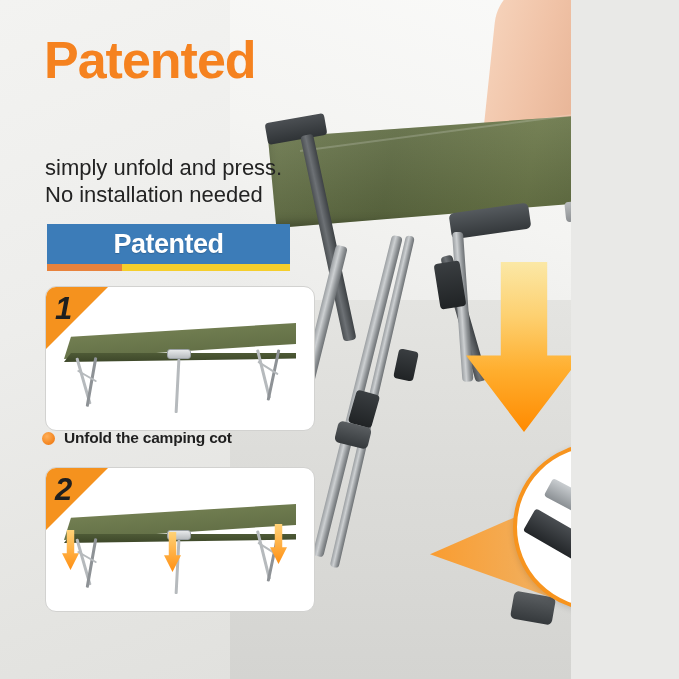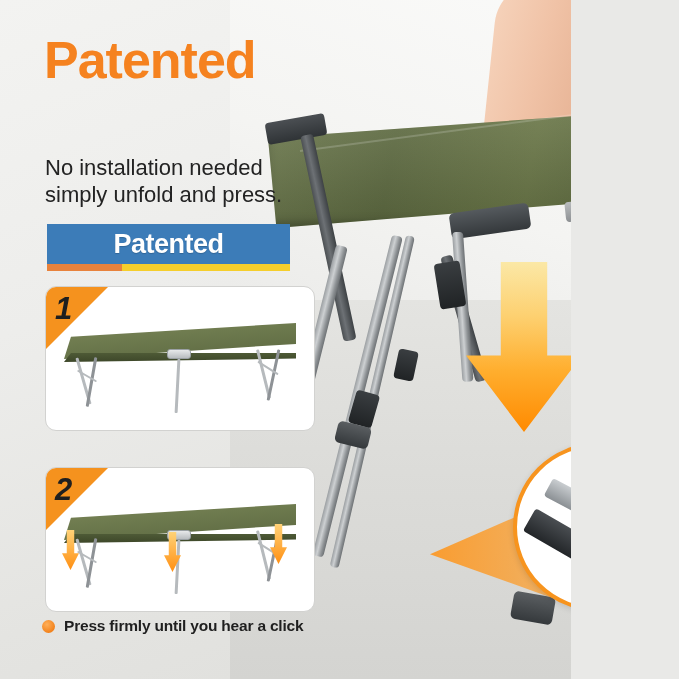--- a/index.html
+++ b/index.html
@@ -212,22 +212,22 @@
       <div class="cc-bar" style="left:66px;top:44px;width:26px;height:36px;background:linear-gradient(180deg,#2c2f32,#141617);border-radius:8px;transform:rotate(12deg);"></div>
       <div class="cc-bar" style="left:86px;top:60px;width:13px;height:13px;border-radius:50%;background:radial-gradient(circle at 35% 32%,#ffffff,#9aa0a4);"></div>
     </div>
   </div>
 
   <div class="headline">
     <span class="l1">Patented</span>
   </div>
 
   <div class="subhead">
+    <span>simply unfold and press.</span>
     <span>No installation needed</span>
-    <span>simply unfold and press.</span>
   </div>
 
   <div class="banner">
     <span class="banner-text">Patented</span>
   </div>
   <div class="banner-underline">
     <div class="bu-left"></div>
     <div class="bu-right"></div>
   </div>
 
@@ -239,20 +239,24 @@
       <div class="ill-leg" style="left:36px;top:70px;width:3px;height:48px;transform:rotate(-16deg);"></div>
       <div class="ill-leg d" style="left:44px;top:70px;width:3px;height:50px;transform:rotate(10deg);"></div>
       <div class="ill-leg" style="left:30px;top:88px;width:22px;height:2px;transform:rotate(30deg);"></div>
       <div class="ill-leg" style="left:130px;top:72px;width:3px;height:54px;transform:rotate(3deg);"></div>
       <div class="ill-leg" style="left:216px;top:62px;width:3px;height:50px;transform:rotate(-14deg);"></div>
       <div class="ill-leg d" style="left:226px;top:62px;width:3px;height:52px;transform:rotate(12deg);"></div>
       <div class="ill-leg" style="left:210px;top:80px;width:24px;height:2px;transform:rotate(32deg);"></div>
     </div>
     <div class="badge"></div>
     <div class="badge-num">1</div>
+  </div>
+  <div class="caption c1">
+    <span class="dot"></span>
+    <span>Unfold the camping cot</span>
   </div>
 
   <div class="card two">
     <div class="ill">
       <div class="ill-top"></div>
       <div class="ill-edge"></div>
       <div class="ill-hinge" style="left:121px;top:62px;"></div>
       <div class="ill-leg" style="left:36px;top:70px;width:3px;height:48px;transform:rotate(-16deg);"></div>
       <div class="ill-leg d" style="left:44px;top:70px;width:3px;height:50px;transform:rotate(10deg);"></div>
       <div class="ill-leg" style="left:30px;top:88px;width:22px;height:2px;transform:rotate(30deg);"></div>
@@ -260,18 +264,14 @@
       <div class="ill-leg" style="left:216px;top:62px;width:3px;height:50px;transform:rotate(-14deg);"></div>
       <div class="ill-leg d" style="left:226px;top:62px;width:3px;height:52px;transform:rotate(12deg);"></div>
       <div class="ill-leg" style="left:210px;top:80px;width:24px;height:2px;transform:rotate(32deg);"></div>
       <div class="mini-arrow" style="left:16px;top:62px;"></div>
       <div class="mini-arrow" style="left:118px;top:64px;"></div>
       <div class="mini-arrow" style="left:224px;top:56px;"></div>
     </div>
     <div class="badge"></div>
     <div class="badge-num">2</div>
   </div>
-  <div class="caption c2">
-    <span class="dot"></span>
-    <span>Press firmly until you hear a click</span>
-  </div>
 
 </div>
 
 </body></html>

